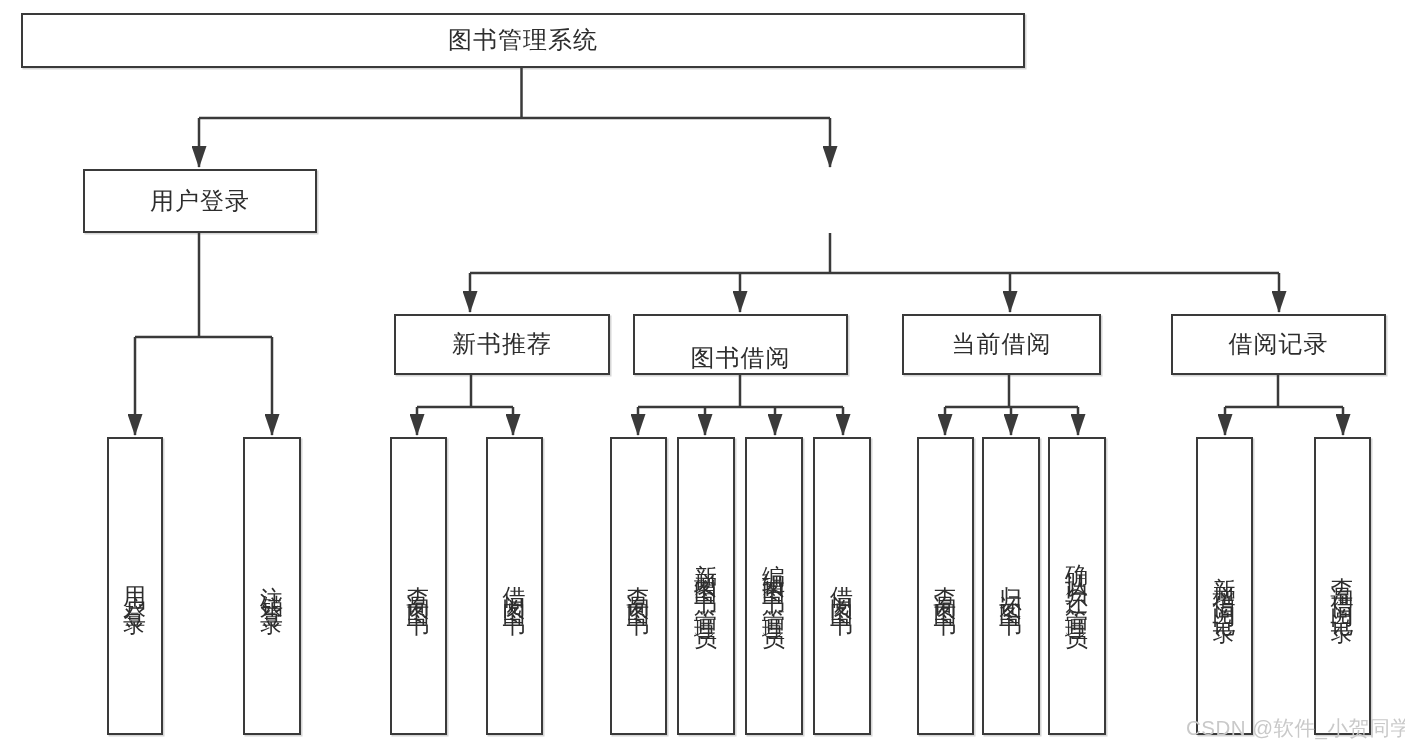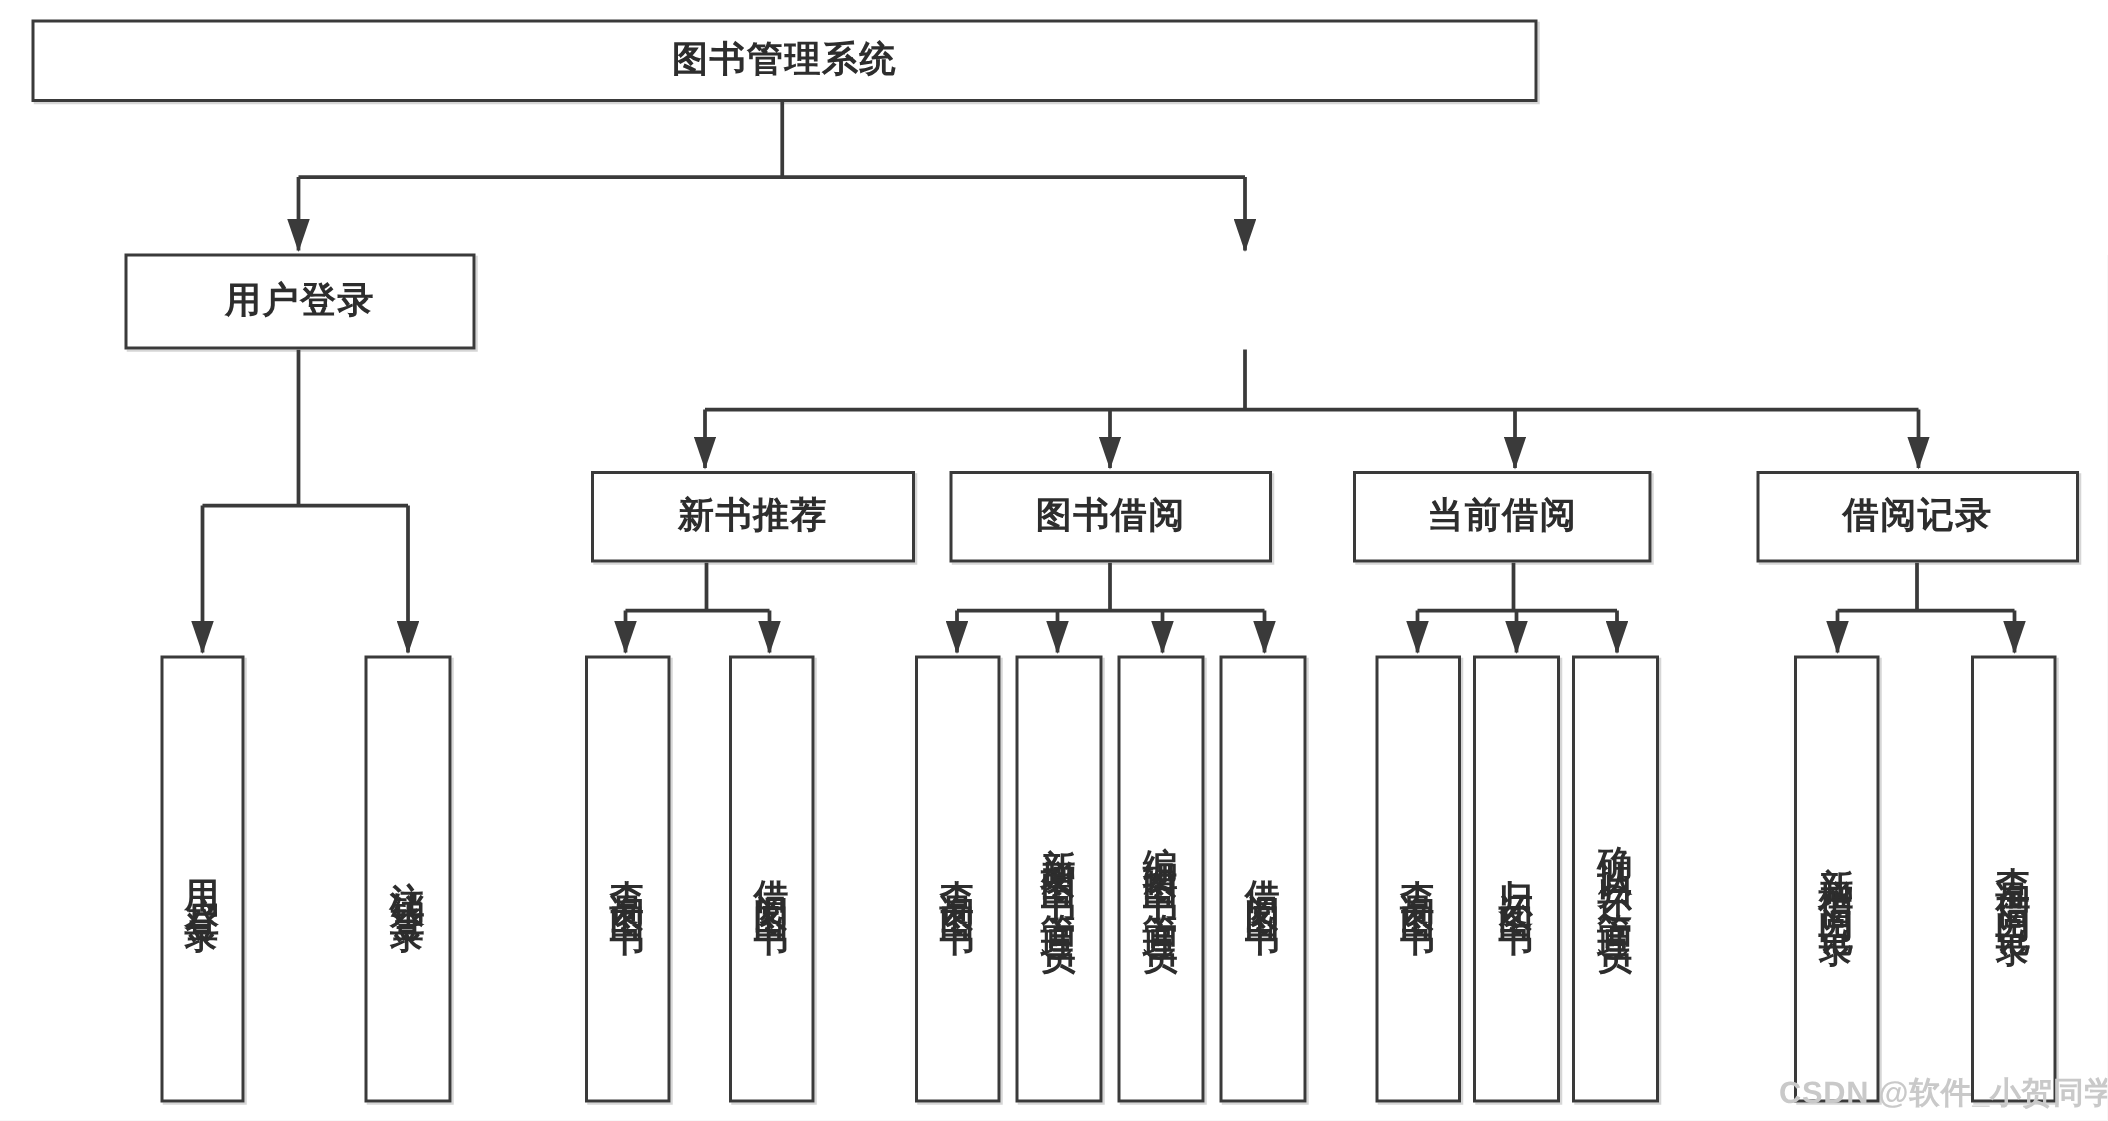--- a/index.html
+++ b/index.html
@@ -4,21 +4,20 @@
 <style>
   :root{
     --bg:#ffffff; --line:#3a3a3a; --box-fill:#ffffff; --text:#2d2d2d; --watermark:#c9c9c9;
   }
   html,body{margin:0;padding:0;background:#f4f4f4;}
   .canvas{
     position:relative; width:1405px; height:747px; overflow:hidden;
     background:var(--bg);
     font-family:"Liberation Sans","DejaVu Sans",sans-serif;
     color:var(--text);
-    font-weight:bold;
   }
   .connectors{position:absolute;left:0;top:0;width:1405px;height:747px;pointer-events:none;}
   .connectors path,.connectors line{stroke:var(--line);stroke-width:2.5;fill:none;}
   .connectors marker path{fill:var(--line);stroke:none;}
   .node{
     position:absolute; box-sizing:border-box;
     background:var(--box-fill);
     border:2.5px solid var(--line);
     box-shadow:1.5px 1.5px 0 rgba(70,70,70,.22);
     display:flex; align-items:center; justify-content:center;
@@ -110,21 +109,21 @@
     <span>图书管理系统</span>
   </div>
 
   <div class="node" style="left:83px;top:169px;width:234px;height:64px;">
     <span>用户登录</span>
   </div>
 
   <div class="node" style="left:363px;top:314px;width:216px;height:61px;margin-left:31px;">
     <span>新书推荐</span>
   </div>
-  <div class="node" style="left:633px;top:314px;width:215px;height:61px;">
+  <div class="node" style="left:633px;top:314px;width:215px;height:61px;align-items:flex-end;">
     <span>图书借阅</span>
   </div>
   <div class="node" style="left:902px;top:314px;width:199px;height:61px;">
     <span>当前借阅</span>
   </div>
   <div class="node" style="left:1171px;top:314px;width:215px;height:61px;">
     <span>借阅记录</span>
   </div>
 
   <div class="node leaf" style="left:107px;top:437px;width:56px;height:298px;">

